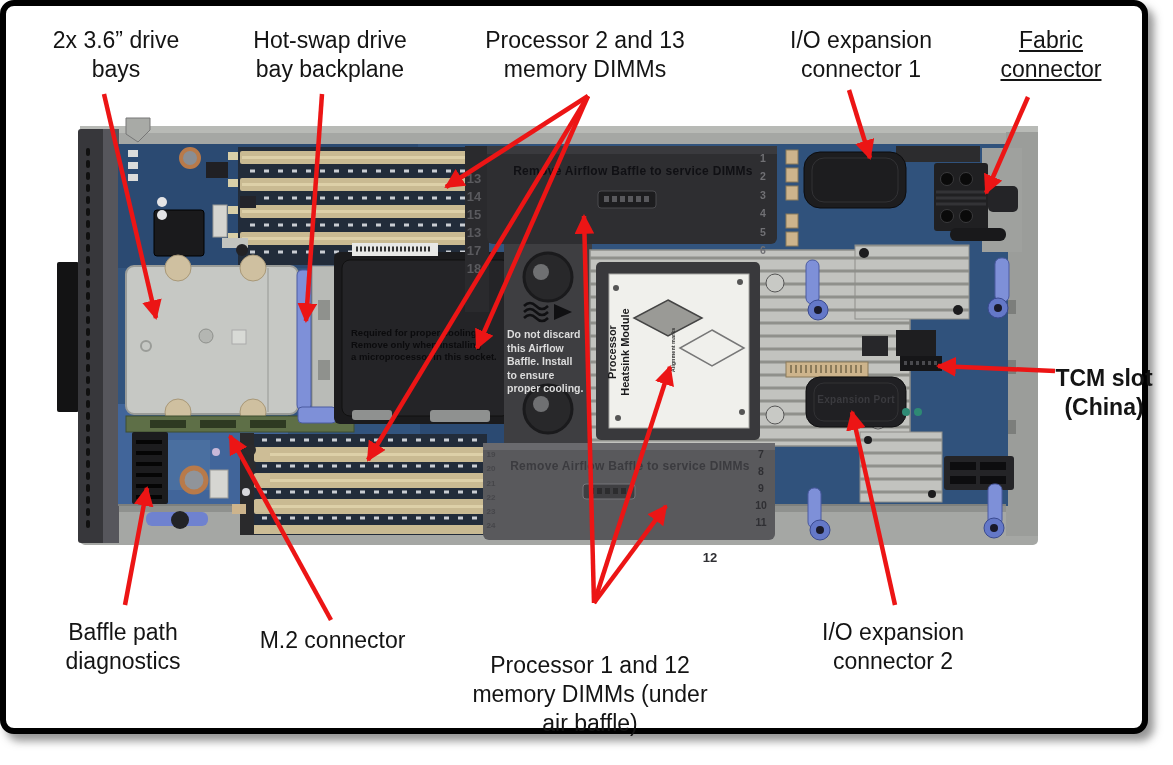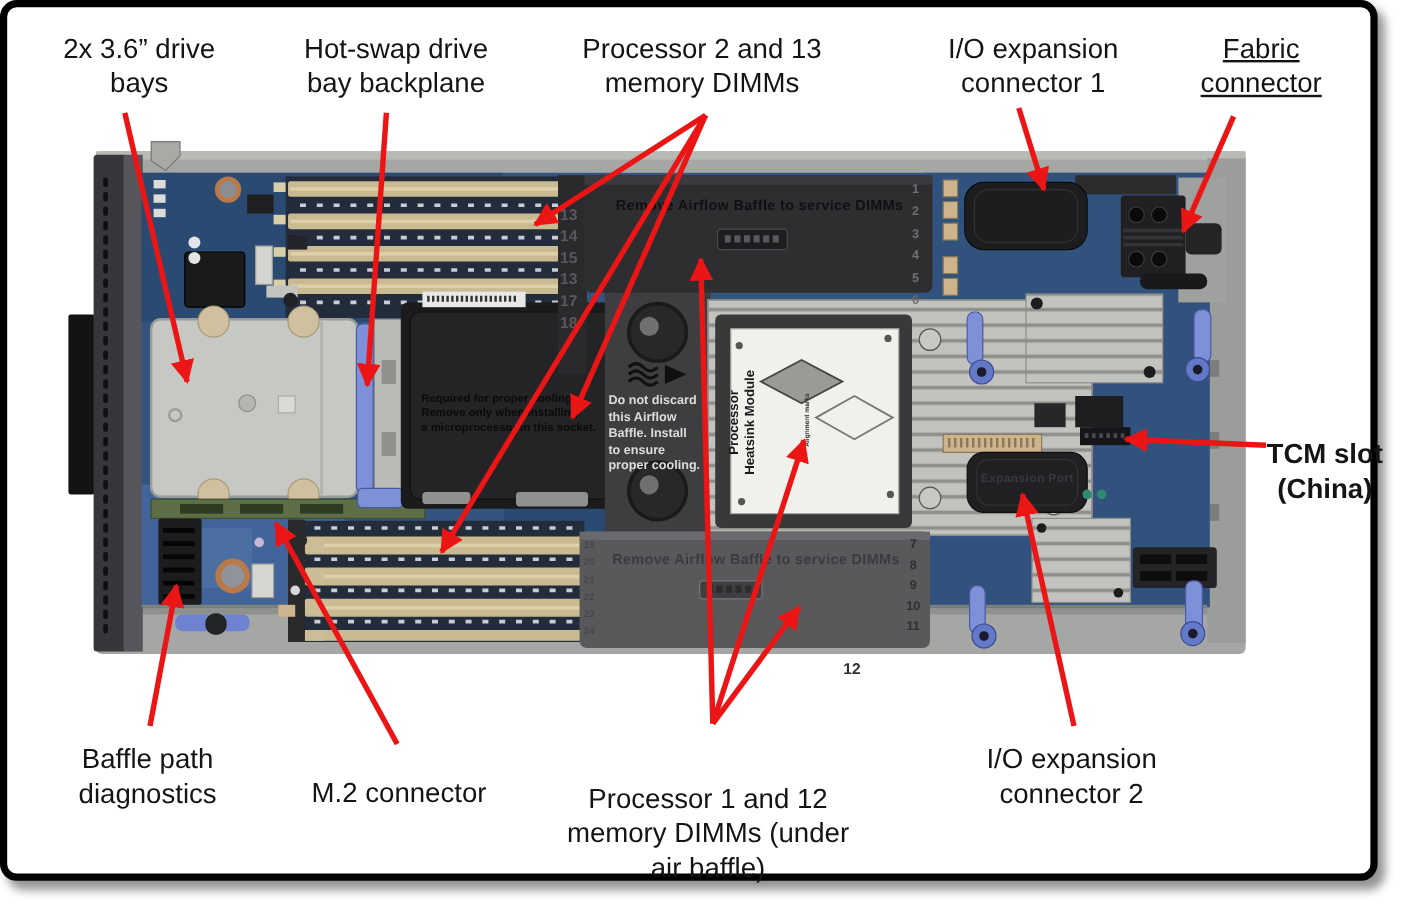--- a/index.html
+++ b/index.html
@@ -363,18 +363,18 @@
 <div class="callout c-center" style="left:452px; top:26px;  width:266px;">Processor 2 and 13
 memory DIMMs</div>
 <div class="callout c-left" style="left:761px; top:26px;  width:200px;">I/O expansion
 connector 1</div>
 <div class="callout c-left" style="left:971px; top:26px;  width:160px;text-decoration:underline;">Fabric
 connector</div>
 <div class="callout c-left" style="left:1044px;top:364px; width:120px;font-weight:bold;">TCM slot
 (China)</div>
 <div class="callout c-center" style="left:42px;  top:618px; width:162px;">Baffle path
 diagnostics</div>
-<div class="callout c-center" style="left:240px; top:626px; width:185px;margin-top:20px;">M.2 connector</div>
+<div class="callout c-center" style="left:240px; top:626px; width:185px;">M.2 connector</div>
 <div class="callout c-center" style="left:430px; top:618px; width:320px;margin-top:33px;">Processor 1 and 12
 memory DIMMs (under
 air baffle)</div>
 <div class="callout c-left" style="left:793px; top:618px; width:200px;">I/O expansion
 connector 2</div>
 
 </body></html>

